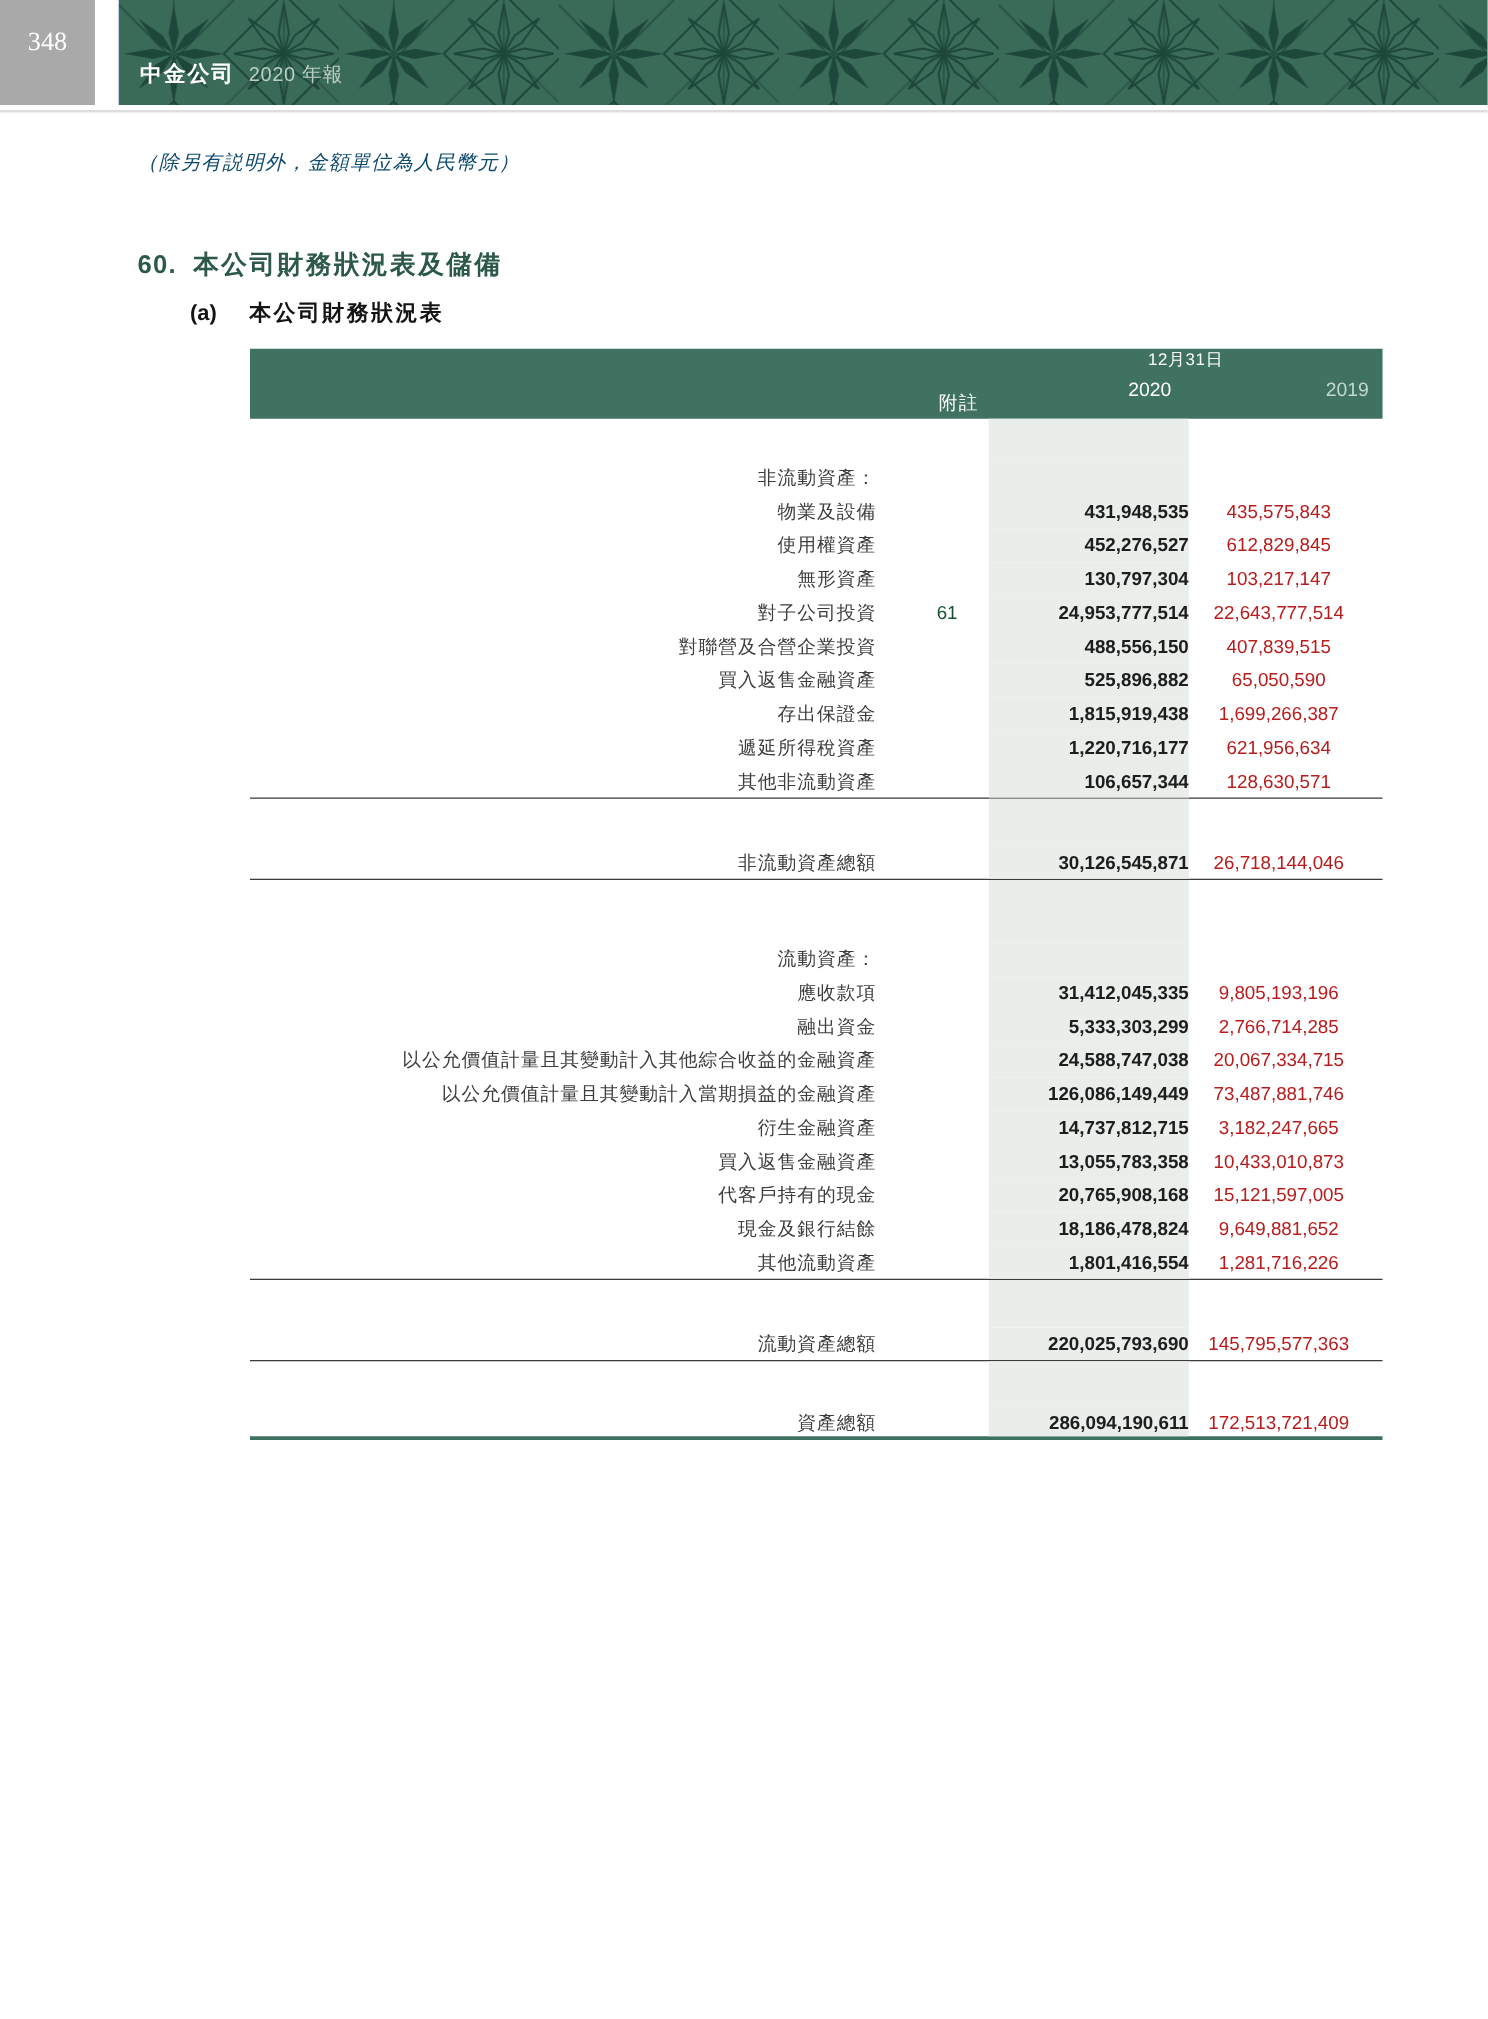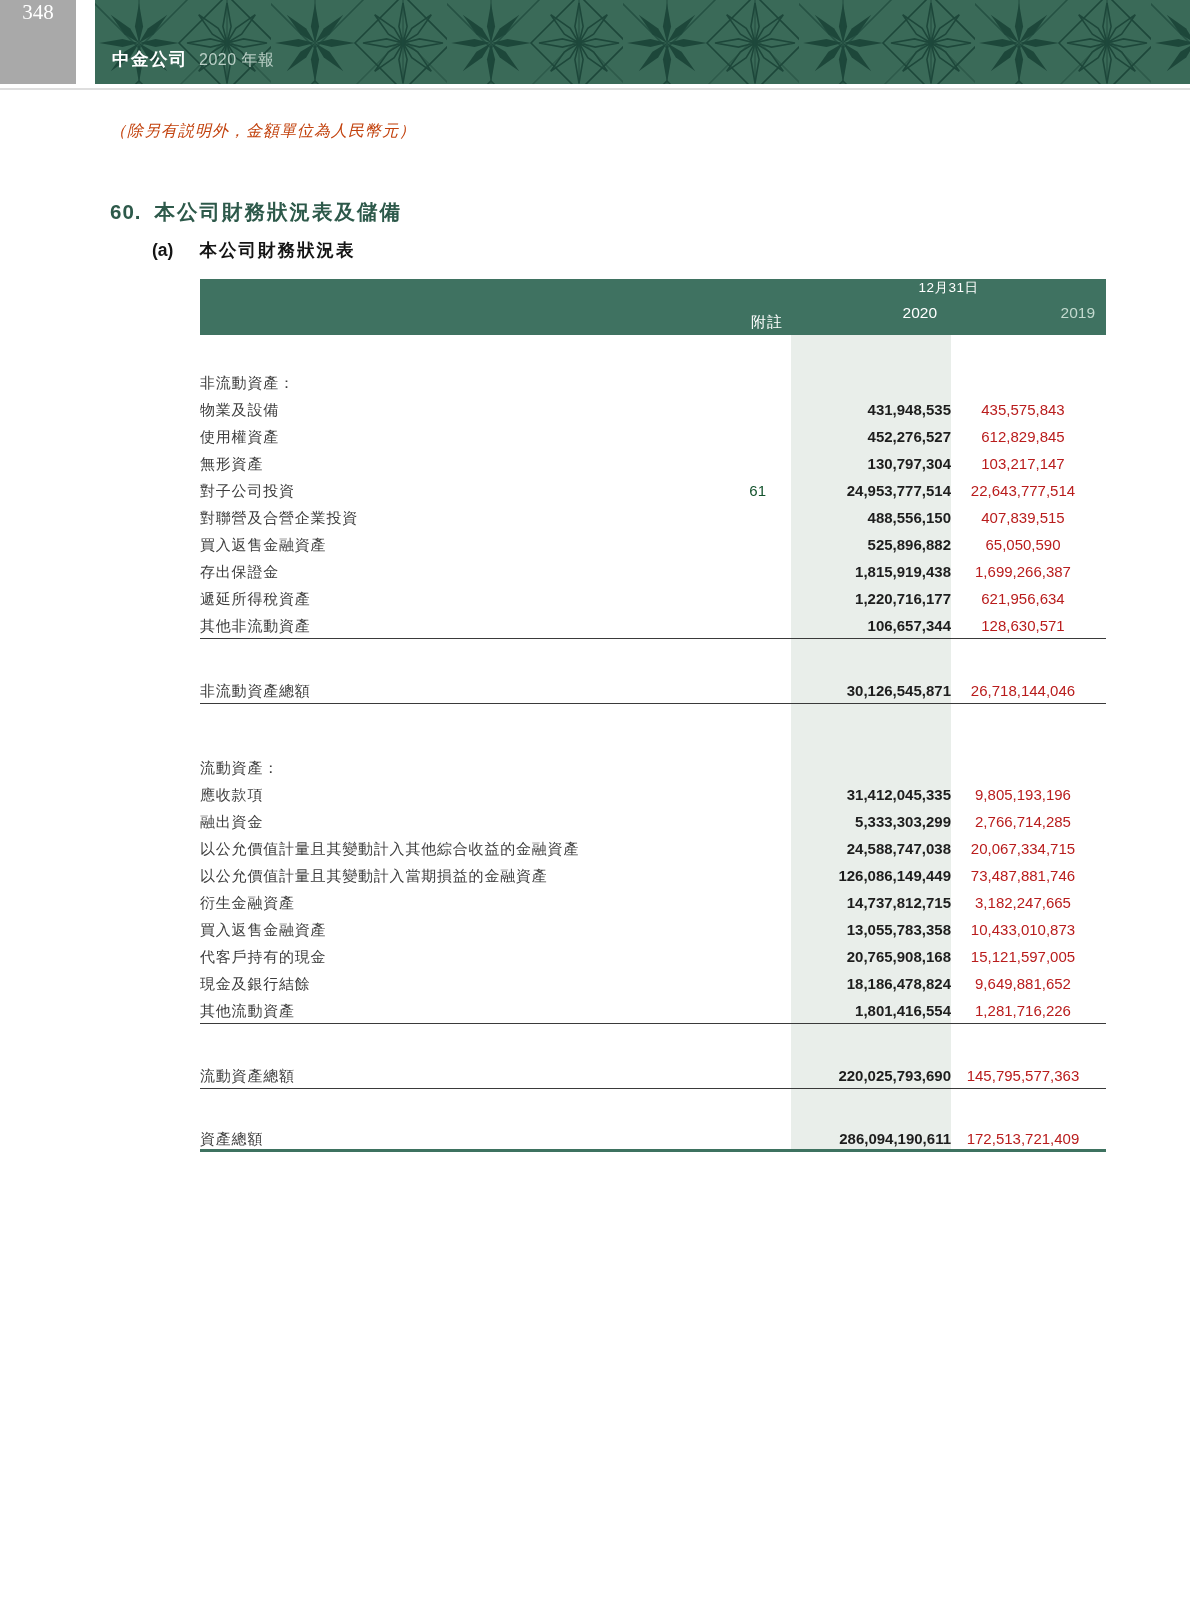--- a/index.html
+++ b/index.html
@@ -16,21 +16,21 @@
   .pagehead { position: relative; height: 90px; }
   .pagehead::after {
     content: ""; position: absolute; left: 0; right: 0; top: 88px;
     height: 2px; background: #dedede;
   }
   .pagenum-box {
     position: absolute; left: 0; top: 0; width: 76px; height: 84px;
     background: #a9a9a9; color: #ffffff;
     font-family: "Liberation Serif", "DejaVu Serif", serif;
     font-size: 21px;
-    display: flex; align-items: flex-start; justify-content: center;
+    display: flex; align-items: center; justify-content: center;
     padding-bottom: 17px;
   }
   .banner {
     position: absolute; left: 95px; right: 0; top: 0; height: 84px;
     overflow: hidden; background: #1d4ed8;
   }
   .banner svg.banner-pattern { position: absolute; left: 0; top: 0; }
   .banner-text {
     position: absolute; left: 17px; top: 47px;
     display: flex; gap: 11px; align-items: baseline;
@@ -41,22 +41,22 @@
   
   main { padding-left: 110px; }
   .doc-title {
     margin-top: 34px;
     font-family: "Liberation Serif", "DejaVu Serif", serif;
     font-weight: 600; font-size: 31px; color: #4d4d4d;
     letter-spacing: 2px; line-height: 42px;
   }
   .currency-note {
     margin-top: 30px;
-    font-family: Liberation Sans, sans-serif;
-    font-style: italic; font-size: 16px; color: #c2410c;
+    font-family: Liberation Mono, monospace;
+    font-style: italic; font-size: 16px; color: #0c4a6e;
     letter-spacing: 1px; line-height: 22px;
   }
   .sec-heading {
     margin-top: 56px; display: flex; gap: 13px; align-items: baseline;
     font-size: 20.5px; font-weight: bold; color: #2d594a;
     letter-spacing: 1px; line-height: 28px;
   }
   .sec-heading .sec-title { letter-spacing: 2px; }
   .subsec-heading {
     margin-top: 12px; padding-left: 42px;
@@ -79,21 +79,21 @@
   .th-date { text-align: center; font-size: 13.5px; letter-spacing: 0.5px; margin-bottom: 7px; }
   .th-cols { display: flex; font-size: 15.5px; }
   .th-2020 { width: 160px; text-align: right; padding-right: 14px; color: #ffffff; }
   .th-2019 { width: 155px; text-align: right; padding-right: 11px; color: #c3d9ce; }
 
   .trow {
     display: grid; grid-template-columns: 1fr 90px 160px 155px;
     height: 27px; line-height: 27px; font-size: 15px; color: #3d3d3d;
   }
   .trow .c { overflow: hidden; white-space: nowrap; }
-  .trow .c.label { letter-spacing: 0.8px; }
+  .trow .c.label { letter-spacing: 0.8px; text-align: right; }
   .trow .c.note  { text-align: right; padding-right: 25px; color: #14532d; }
   .trow .c.v2020 {
     background: #e9eeea; text-align: right; 
     font-weight: bold; color: #1d1d1d;
   }
   .trow .c.v2019 { text-align: center; padding-right: 11px; color: #b91c1c; }
 
   .trow.gap-top { height: 34px; }
   .trow.gap     { height: 38px; }
   .trow.gap-lg  { height: 50px; }

